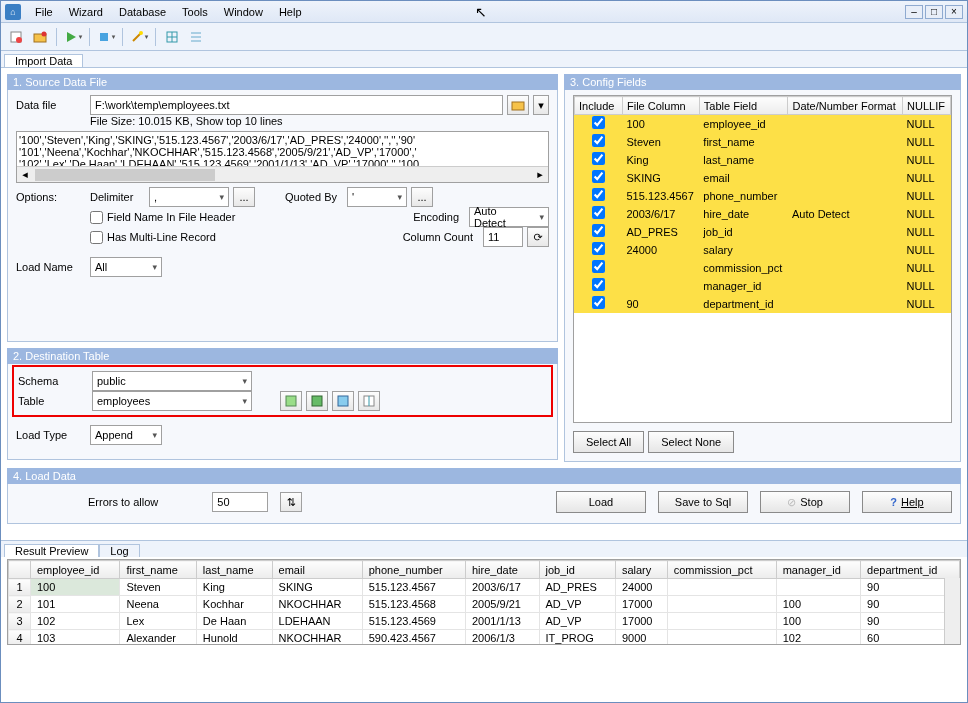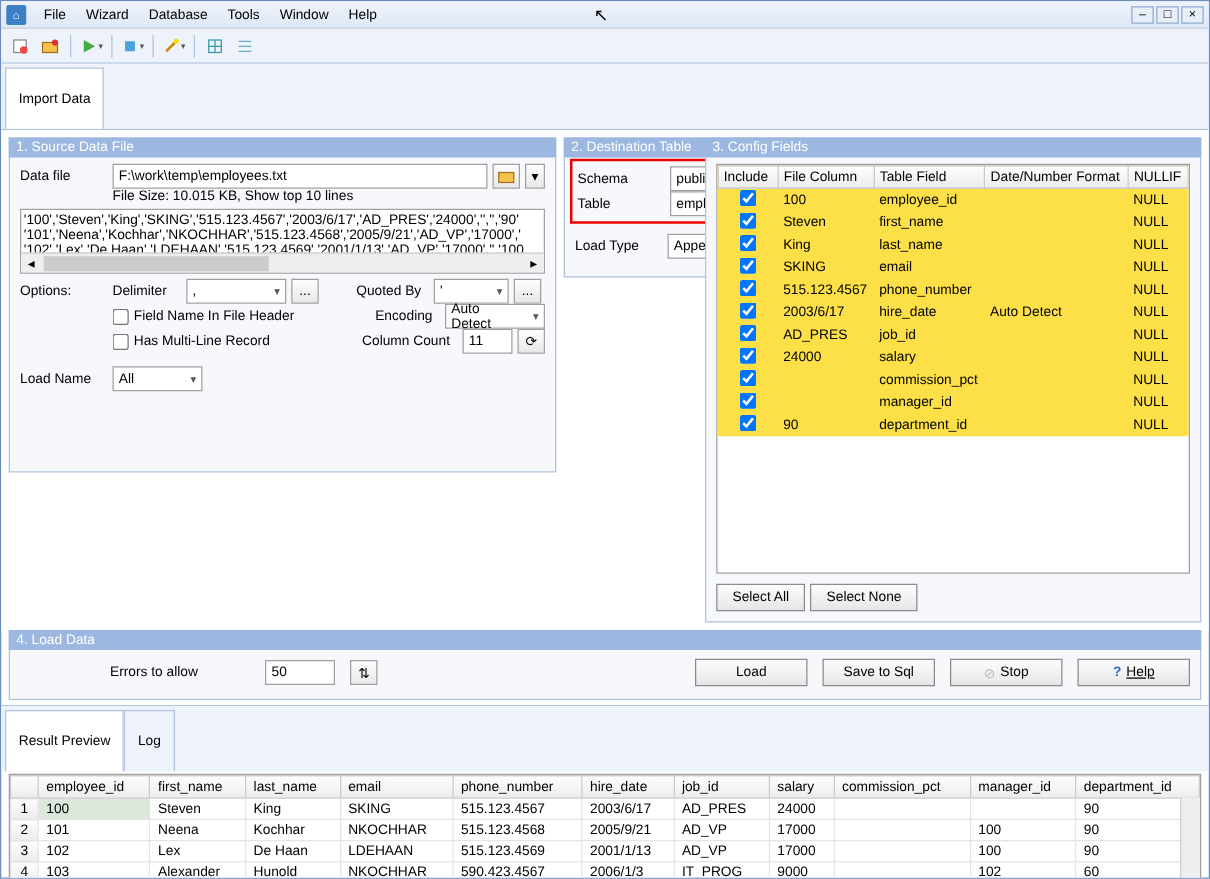--- a/index.html
+++ b/index.html
@@ -7,23 +7,23 @@
 .menubar{background:linear-gradient(#eef3fb,#dfe8f6);height:22px;display:flex;align-items:center;padding:0 4px;border-bottom:1px solid #b0c4de}
 .menubar .app-icon{width:16px;height:16px;background:#3b7fc4;border-radius:2px;margin-right:6px;display:flex;align-items:center;justify-content:center;color:#fff;font-size:9px}
 .menubar .menu-item{padding:3px 8px;cursor:default}
 .menubar .spacer{flex:1}
 .winbtn{width:18px;height:14px;border:1px solid #8faad0;background:#e8eef8;margin-left:2px;display:flex;align-items:center;justify-content:center;font-size:10px;cursor:default}
 .toolbar{height:28px;background:#eef3fb;border-bottom:1px solid #b0c4de;display:flex;align-items:center;padding:0 4px;gap:2px}
 .tbtn{width:22px;height:22px;display:flex;align-items:center;justify-content:center;cursor:default;border:1px solid transparent}
 .tsep{width:1px;height:18px;background:#b0c4de;margin:0 3px}
 .drop-arrow{font-size:7px;margin-left:1px;color:#555}
 .tab-row{display:flex;background:#eef3fb;padding-top:3px;padding-left:3px}
-.tab{background:#fff;border:1px solid #b0c4de;border-bottom:none;padding:18px 10px;font-size:11px}
+.tab{background:#fff;border:1px solid #b0c4de;border-bottom:none;padding:0 10px;font-size:11px}
 .work{display:flex;padding:6px;gap:6px;background:#fff;border-top:1px solid #b0c4de}
-.col-left{width:551px;display:flex;gap:6px}
+.col-left{width:551px;display:flex;flex-direction:column;gap:6px}
 .col-right{flex:1;display:flex;flex-direction:column}
 .group{border:1px solid #b0c4de;background:#f6f8fc;position:relative;padding:8px}
 .group-title{position:absolute;top:-1px;left:-1px;right:-1px;background:#9cb7e0;color:#fff;font-size:11px;padding:1px 6px;height:16px;line-height:14px}
 .group-body{margin-top:12px}
 .row{display:flex;align-items:center;margin:0 0;gap:4px}
 .lbl{width:70px;text-align:left}
 .lbl-r{width:70px;text-align:left;padding-right:6px}
 input[type=text],select{border:1px solid #a0a0a0;background:#fff;height:20px;padding:0 4px;font-size:11px}
 .wide-input{flex:1}
 .icon-btn{width:22px;height:20px;border:1px solid #a0a0a0;background:linear-gradient(#fdfdfd,#e8e8e8);display:flex;align-items:center;justify-content:center;cursor:default}
@@ -36,21 +36,21 @@
 .sel{background:#fff;border:1px solid #a0a0a0;height:20px;padding:0 18px 0 4px;position:relative;display:flex;align-items:center;min-width:60px}
 .sel::after{content:"▾";position:absolute;right:4px;font-size:9px;color:#555}
 .red-box{border:2px solid #e00;padding:4px;margin:-4px}
 .btn{background:linear-gradient(#fdfdfd,#e6e6e6);border:1px solid #8a8a8a;height:22px;padding:0 12px;display:flex;align-items:center;justify-content:center;cursor:default;min-width:70px}
 .cfg-table{width:100%;border-collapse:collapse;background:#fde047}
 .cfg-table th{background:linear-gradient(#fdfdfd,#ececec);border:1px solid #ccc;font-weight:normal;text-align:left;padding:2px 4px;font-size:11px;height:18px}
 .cfg-table td{border-bottom:0;padding:1px 4px;font-size:11px;height:18px}
 .cfg-table tr td:first-child{text-align:center;width:48px}
 .cfg-wrap{border:1px solid #a0a0a0;background:#fff;height:340px;overflow:auto}
 .load-row{display:flex;align-items:center;gap:12px;margin-top:14px}
-.result-area{border-top:1px solid #b0c4de;margin-top:4px}
+.result-area{border-top:1px solid #b0c4de;margin-top:16px}
 .result-tabs{display:flex;background:#eef3fb;padding-top:3px;padding-left:3px}
 .result-tabs .tab{font-size:11px}
 .result-tabs .tab.inactive{background:#eef3fb}
 .grid-wrap{border:1px solid #a0a0a0;background:#fff;height:86px;overflow:hidden;margin:2px 6px;position:relative}
 .grid{border-collapse:collapse;width:100%}
 .grid th{background:linear-gradient(#fdfdfd,#ececec);border:1px solid #ccc;font-weight:normal;text-align:left;padding:2px 6px;height:18px}
 .grid td{border:1px solid #e4e4e4;padding:2px 6px;height:17px}
 .grid .rowhead{background:linear-gradient(#fdfdfd,#ececec);text-align:center;width:22px}
 .grid .sel-cell{background:#dbe8db}
 .vscroll{position:absolute;right:0;top:18px;bottom:0;width:16px;background:#eee;border-left:1px solid #ccc}

